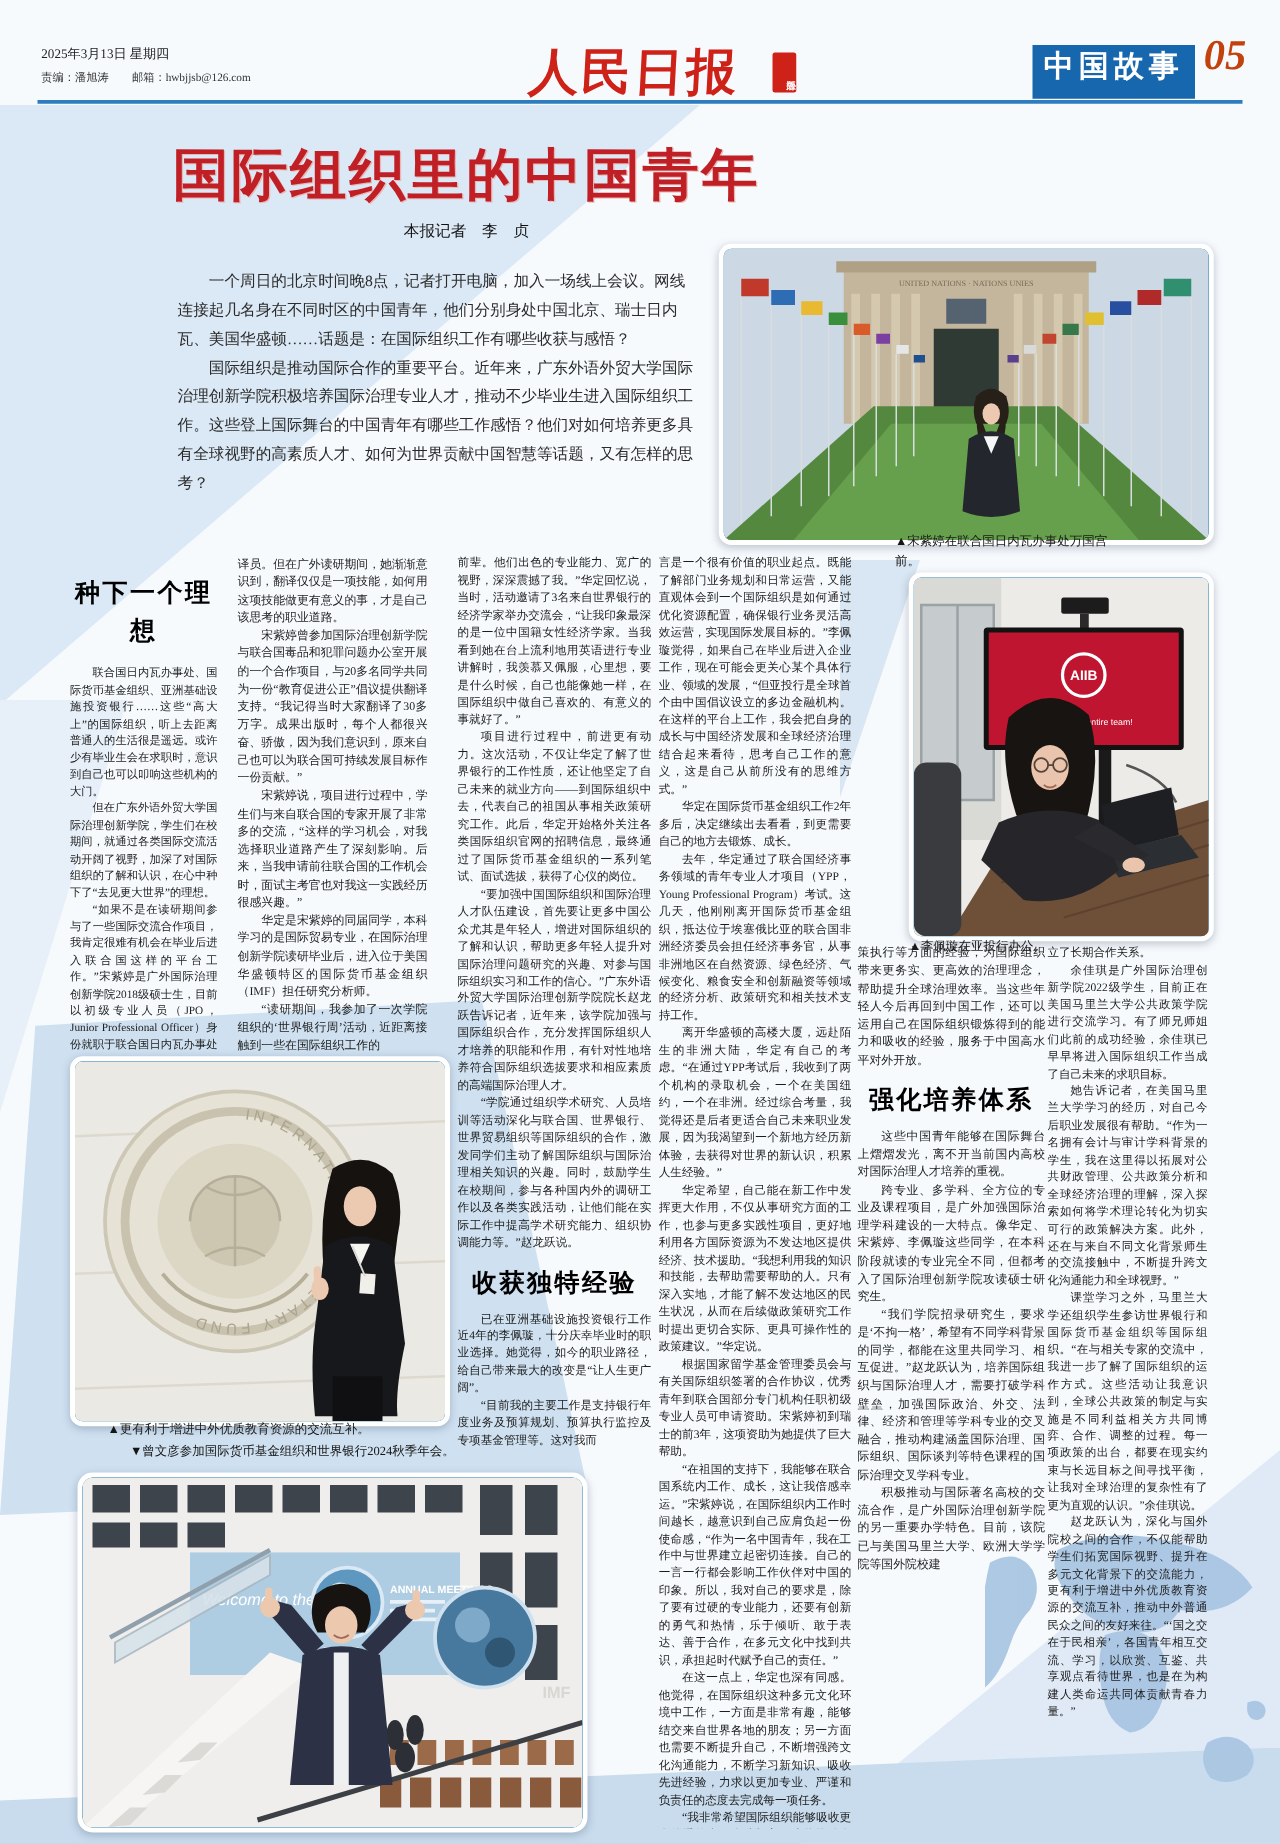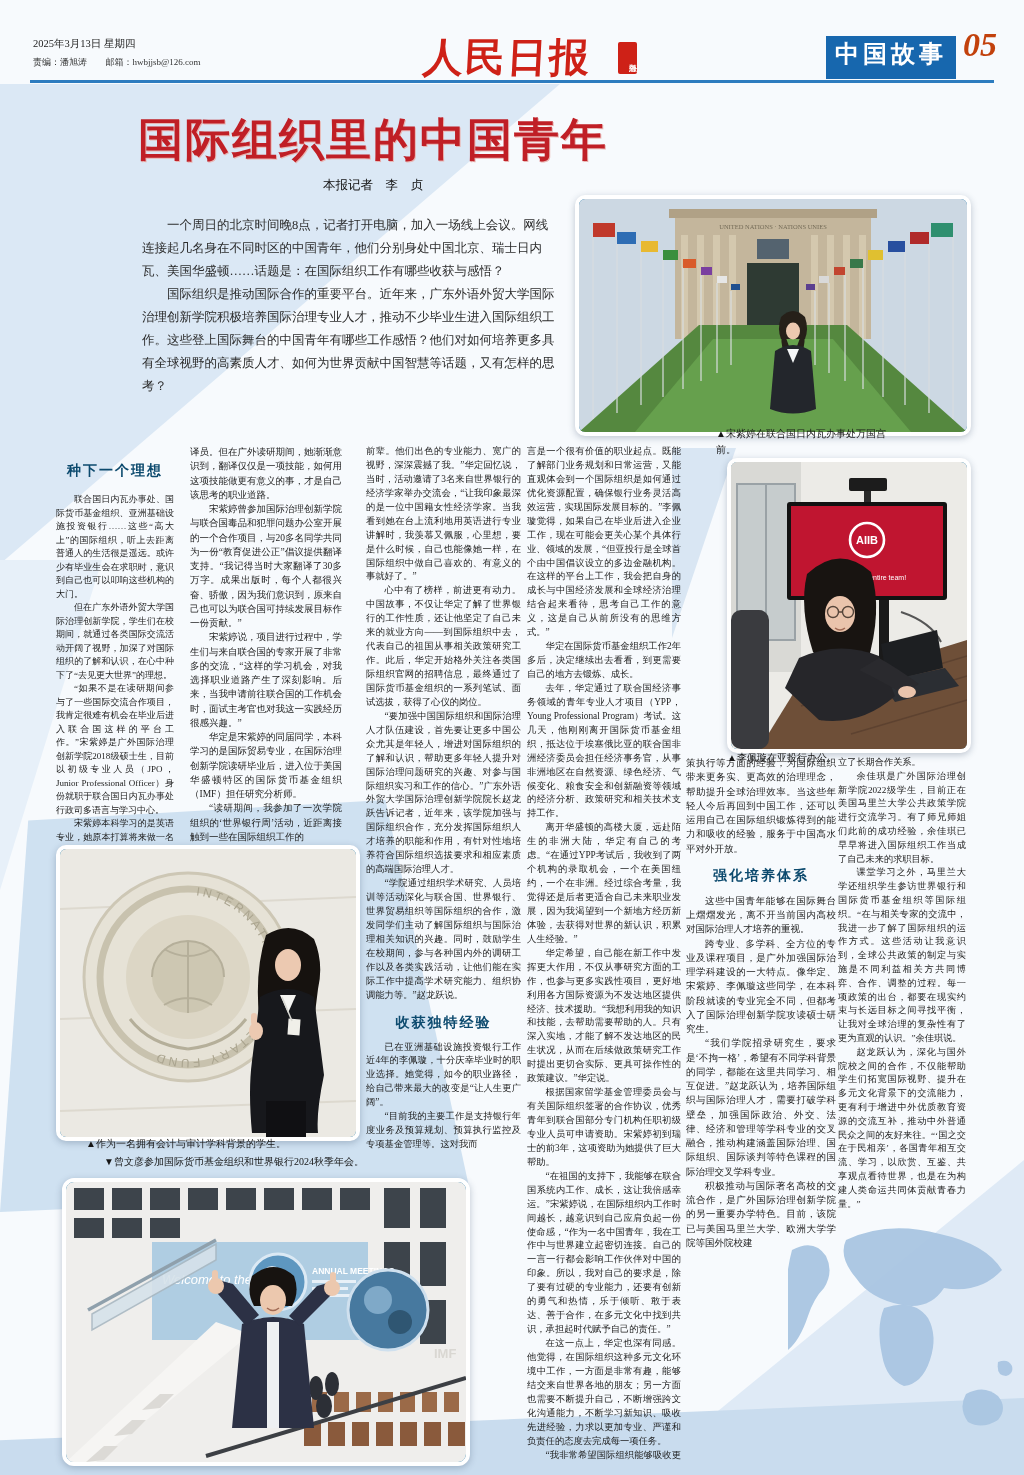--- a/index.html
+++ b/index.html
@@ -25,21 +25,21 @@
   #intro p{margin:0;text-indent:2em;}
   
   .photo{position:absolute;border:4px solid #fff;border-radius:10px;overflow:hidden;
          box-shadow:0 2px 7px rgba(40,60,90,.28);background:#0369a1;}
   .photo svg{display:block;}
   .cap{position:absolute;font-size:10px;color:#161616;line-height:1.55;}
   
   .col{position:absolute;overflow:hidden;font-size:9.5px;line-height:1.5;color:#1c1c1c;text-align:justify;}
   .col p{margin:0;text-indent:2em;}
   .col p.cont{text-indent:0;}
-  .col h3{font-size:14px;font-weight:bold;text-align:center;letter-spacing:2px;color:#0c4a6e;margin:9px 0 8px;}
+  .col h3{font-size:20px;font-weight:bold;text-align:center;letter-spacing:2px;color:#000000;margin:9px 0 8px;}
   #col1{left:56px;top:446px;width:118px;height:396px;font-size:9px;}
   #col1 h3{margin:14px 0 12px;}
   #col2{left:190px;top:445px;width:152px;height:402px;}
   #col3{left:366px;top:445px;width:155px;height:716px;font-size:9.3px;}
   #col4{left:527px;top:445px;width:154px;height:1018px;font-size:9.3px;}
   #col5{left:686px;top:756px;width:150px;height:706px;}
   #col6{left:838px;top:756px;width:128px;height:620px;font-size:9.2px;}
 </style>
 </head>
 <body>
@@ -225,21 +225,21 @@
         <path d="M200,148 q28,-16 54,0 l10,78 q-8,38 -6,58 h-66 q-4,-42 0,-72 z" fill="#17181c"></path>
         <polygon points="220,146 236,146 228,164" fill="#f5f5f2"></polygon>
         <rect x="228" y="170" width="12" height="16" fill="#f0efe9" transform="rotate(4 234 178)"></rect>
         <line x1="222" y1="148" x2="232" y2="172" stroke="#d8d8d2" stroke-width="1.5"></line>
         <ellipse cx="196" cy="182" rx="7" ry="9" fill="#ecc9b1"></ellipse>
         <rect x="191" y="164" width="6" height="12" rx="3" fill="#ecc9b1"></rect>
         <rect x="206" y="252" width="40" height="36" fill="#101013"></rect>
       </g>
     </svg>
   </div>
-  <div class="cap" style="left:86px;top:1136px;width:280px;">▲作为一名拥有会计与审计学科背景的学生。</div>
+  <div class="cap" style="left:86px;top:1136px;width:280px;">▲更有利于增进中外优质教育资源的交流互补。</div>
   <div class="cap" style="left:104px;top:1154px;width:320px;">▼曾文彦参加国际货币基金组织和世界银行2024秋季年会。</div>
 
   <div class="photo" style="left:62px;top:1178px;width:400px;height:280px;border-radius:12px;">
     <svg width="400" height="280" viewBox="0 0 400 280">
       <rect width="400" height="280" fill="#efeeec"></rect>
 
       <g fill="#3d444b">
         <rect x="8" y="6" width="30" height="22"></rect>
           <rect x="46" y="6" width="30" height="22"></rect>
           <rect x="84" y="6" width="30" height="22"></rect>
@@ -335,21 +335,21 @@
   <div class="col" id="col2">
     <p class="cont">译员。但在广外读研期间，她渐渐意识到，翻译仅仅是一项技能，如何用这项技能做更有意义的事，才是自己该思考的职业道路。</p>
     <p>宋紫婷曾参加国际治理创新学院与联合国毒品和犯罪问题办公室开展的一个合作项目，与20多名同学共同为一份“教育促进公正”倡议提供翻译支持。“我记得当时大家翻译了30多万字。成果出版时，每个人都很兴奋、骄傲，因为我们意识到，原来自己也可以为联合国可持续发展目标作一份贡献。”</p>
     <p>宋紫婷说，项目进行过程中，学生们与来自联合国的专家开展了非常多的交流，“这样的学习机会，对我选择职业道路产生了深刻影响。后来，当我申请前往联合国的工作机会时，面试主考官也对我这一实践经历很感兴趣。”</p>
     <p>华定是宋紫婷的同届同学，本科学习的是国际贸易专业，在国际治理创新学院读研毕业后，进入位于美国华盛顿特区的国际货币基金组织（IMF）担任研究分析师。</p>
     <p>“读研期间，我参加了一次学院组织的‘世界银行周’活动，近距离接触到一些在国际组织工作的</p>
   </div>
 
   <div class="col" id="col3">
     <p class="cont">前辈。他们出色的专业能力、宽广的视野，深深震撼了我。”华定回忆说，当时，活动邀请了3名来自世界银行的经济学家举办交流会，“让我印象最深的是一位中国籍女性经济学家。当我看到她在台上流利地用英语进行专业讲解时，我羡慕又佩服，心里想，要是什么时候，自己也能像她一样，在国际组织中做自己喜欢的、有意义的事就好了。”</p>
-    <p>心中有了榜样，前进更有动力。中国故事，不仅让华定了解了世界银行的工作性质，还让他坚定了自己未来的就业方向——到国际组织中去，代表自己的祖国从事相关政策研究工作。此后，华定开始格外关注各类国际组织官网的招聘信息，最终通过了国际货币基金组织的一系列笔试、面试选拔，获得了心仪的岗位。</p>
+    <p>项目进行过程中，前进更有动力。这次活动，不仅让华定了解了世界银行的工作性质，还让他坚定了自己未来的就业方向——到国际组织中去，代表自己的祖国从事相关政策研究工作。此后，华定开始格外关注各类国际组织官网的招聘信息，最终通过了国际货币基金组织的一系列笔试、面试选拔，获得了心仪的岗位。</p>
     <p>“要加强中国国际组织和国际治理人才队伍建设，首先要让更多中国公众尤其是年轻人，增进对国际组织的了解和认识，帮助更多年轻人提升对国际治理问题研究的兴趣、对参与国际组织实习和工作的信心。”广东外语外贸大学国际治理创新学院院长赵龙跃告诉记者，近年来，该学院加强与国际组织合作，充分发挥国际组织人才培养的职能和作用，有针对性地培养符合国际组织选拔要求和相应素质的高端国际治理人才。</p>
     <p>“学院通过组织学术研究、人员培训等活动深化与联合国、世界银行、世界贸易组织等国际组织的合作，激发同学们主动了解国际组织与国际治理相关知识的兴趣。同时，鼓励学生在校期间，参与各种国内外的调研工作以及各类实践活动，让他们能在实际工作中提高学术研究能力、组织协调能力等。”赵龙跃说。</p>
     <h3>收获独特经验</h3>
     <p>已在亚洲基础设施投资银行工作近4年的李佩璇，十分庆幸毕业时的职业选择。她觉得，如今的职业路径，给自己带来最大的改变是“让人生更广阔”。</p>
     <p>“目前我的主要工作是支持银行年度业务及预算规划、预算执行监控及专项基金管理等。这对我而</p>
   </div>
 
   <div class="col" id="col4">
     <p class="cont">言是一个很有价值的职业起点。既能了解部门业务规划和日常运营，又能直观体会到一个国际组织是如何通过优化资源配置，确保银行业务灵活高效运营，实现国际发展目标的。”李佩璇觉得，如果自己在毕业后进入企业工作，现在可能会更关心某个具体行业、领域的发展，“但亚投行是全球首个由中国倡议设立的多边金融机构。在这样的平台上工作，我会把自身的成长与中国经济发展和全球经济治理结合起来看待，思考自己工作的意义，这是自己从前所没有的思维方式。”</p>
     <p>华定在国际货币基金组织工作2年多后，决定继续出去看看，到更需要自己的地方去锻炼、成长。</p>
@@ -367,17 +367,18 @@
     <h3>强化培养体系</h3>
     <p>这些中国青年能够在国际舞台上熠熠发光，离不开当前国内高校对国际治理人才培养的重视。</p>
     <p>跨专业、多学科、全方位的专业及课程项目，是广外加强国际治理学科建设的一大特点。像华定、宋紫婷、李佩璇这些同学，在本科阶段就读的专业完全不同，但都考入了国际治理创新学院攻读硕士研究生。</p>
     <p>“我们学院招录研究生，要求是‘不拘一格’，希望有不同学科背景的同学，都能在这里共同学习、相互促进。”赵龙跃认为，培养国际组织与国际治理人才，需要打破学科壁垒，加强国际政治、外交、法律、经济和管理等学科专业的交叉融合，推动构建涵盖国际治理、国际组织、国际谈判等特色课程的国际治理交叉学科专业。</p>
     <p>积极推动与国际著名高校的交流合作，是广外国际治理创新学院的另一重要办学特色。目前，该院已与美国马里兰大学、欧洲大学学院等国外院校建</p>
   </div>
 
   <div class="col" id="col6">
     <p class="cont">立了长期合作关系。</p>
     <p>余佳琪是广外国际治理创新学院2022级学生，目前正在美国马里兰大学公共政策学院进行交流学习。有了师兄师姐们此前的成功经验，余佳琪已早早将进入国际组织工作当成了自己未来的求职目标。</p>
+    <p>她告诉记者，在美国马里兰大学学习的经历，对自己今后职业发展很有帮助。“作为一名拥有会计与审计学科背景的学生，我在这里得以拓展对公共财政管理、公共政策分析和全球经济治理的理解，深入探索如何将学术理论转化为切实可行的政策解决方案。此外，还在与来自不同文化背景师生的交流接触中，不断提升跨文化沟通能力和全球视野。”</p>
     <p>课堂学习之外，马里兰大学还组织学生参访世界银行和国际货币基金组织等国际组织。“在与相关专家的交流中，我进一步了解了国际组织的运作方式。这些活动让我意识到，全球公共政策的制定与实施是不同利益相关方共同博弈、合作、调整的过程。每一项政策的出台，都要在现实约束与长远目标之间寻找平衡，让我对全球治理的复杂性有了更为直观的认识。”余佳琪说。</p>
     <p>赵龙跃认为，深化与国外院校之间的合作，不仅能帮助学生们拓宽国际视野、提升在多元文化背景下的交流能力，更有利于增进中外优质教育资源的交流互补，推动中外普通民众之间的友好来往。“‘国之交在于民相亲’，各国青年相互交流、学习，以欣赏、互鉴、共享观点看待世界，也是在为构建人类命运共同体贡献青春力量。”</p>
   </div>
 
 </div>
 
 </body></html>

